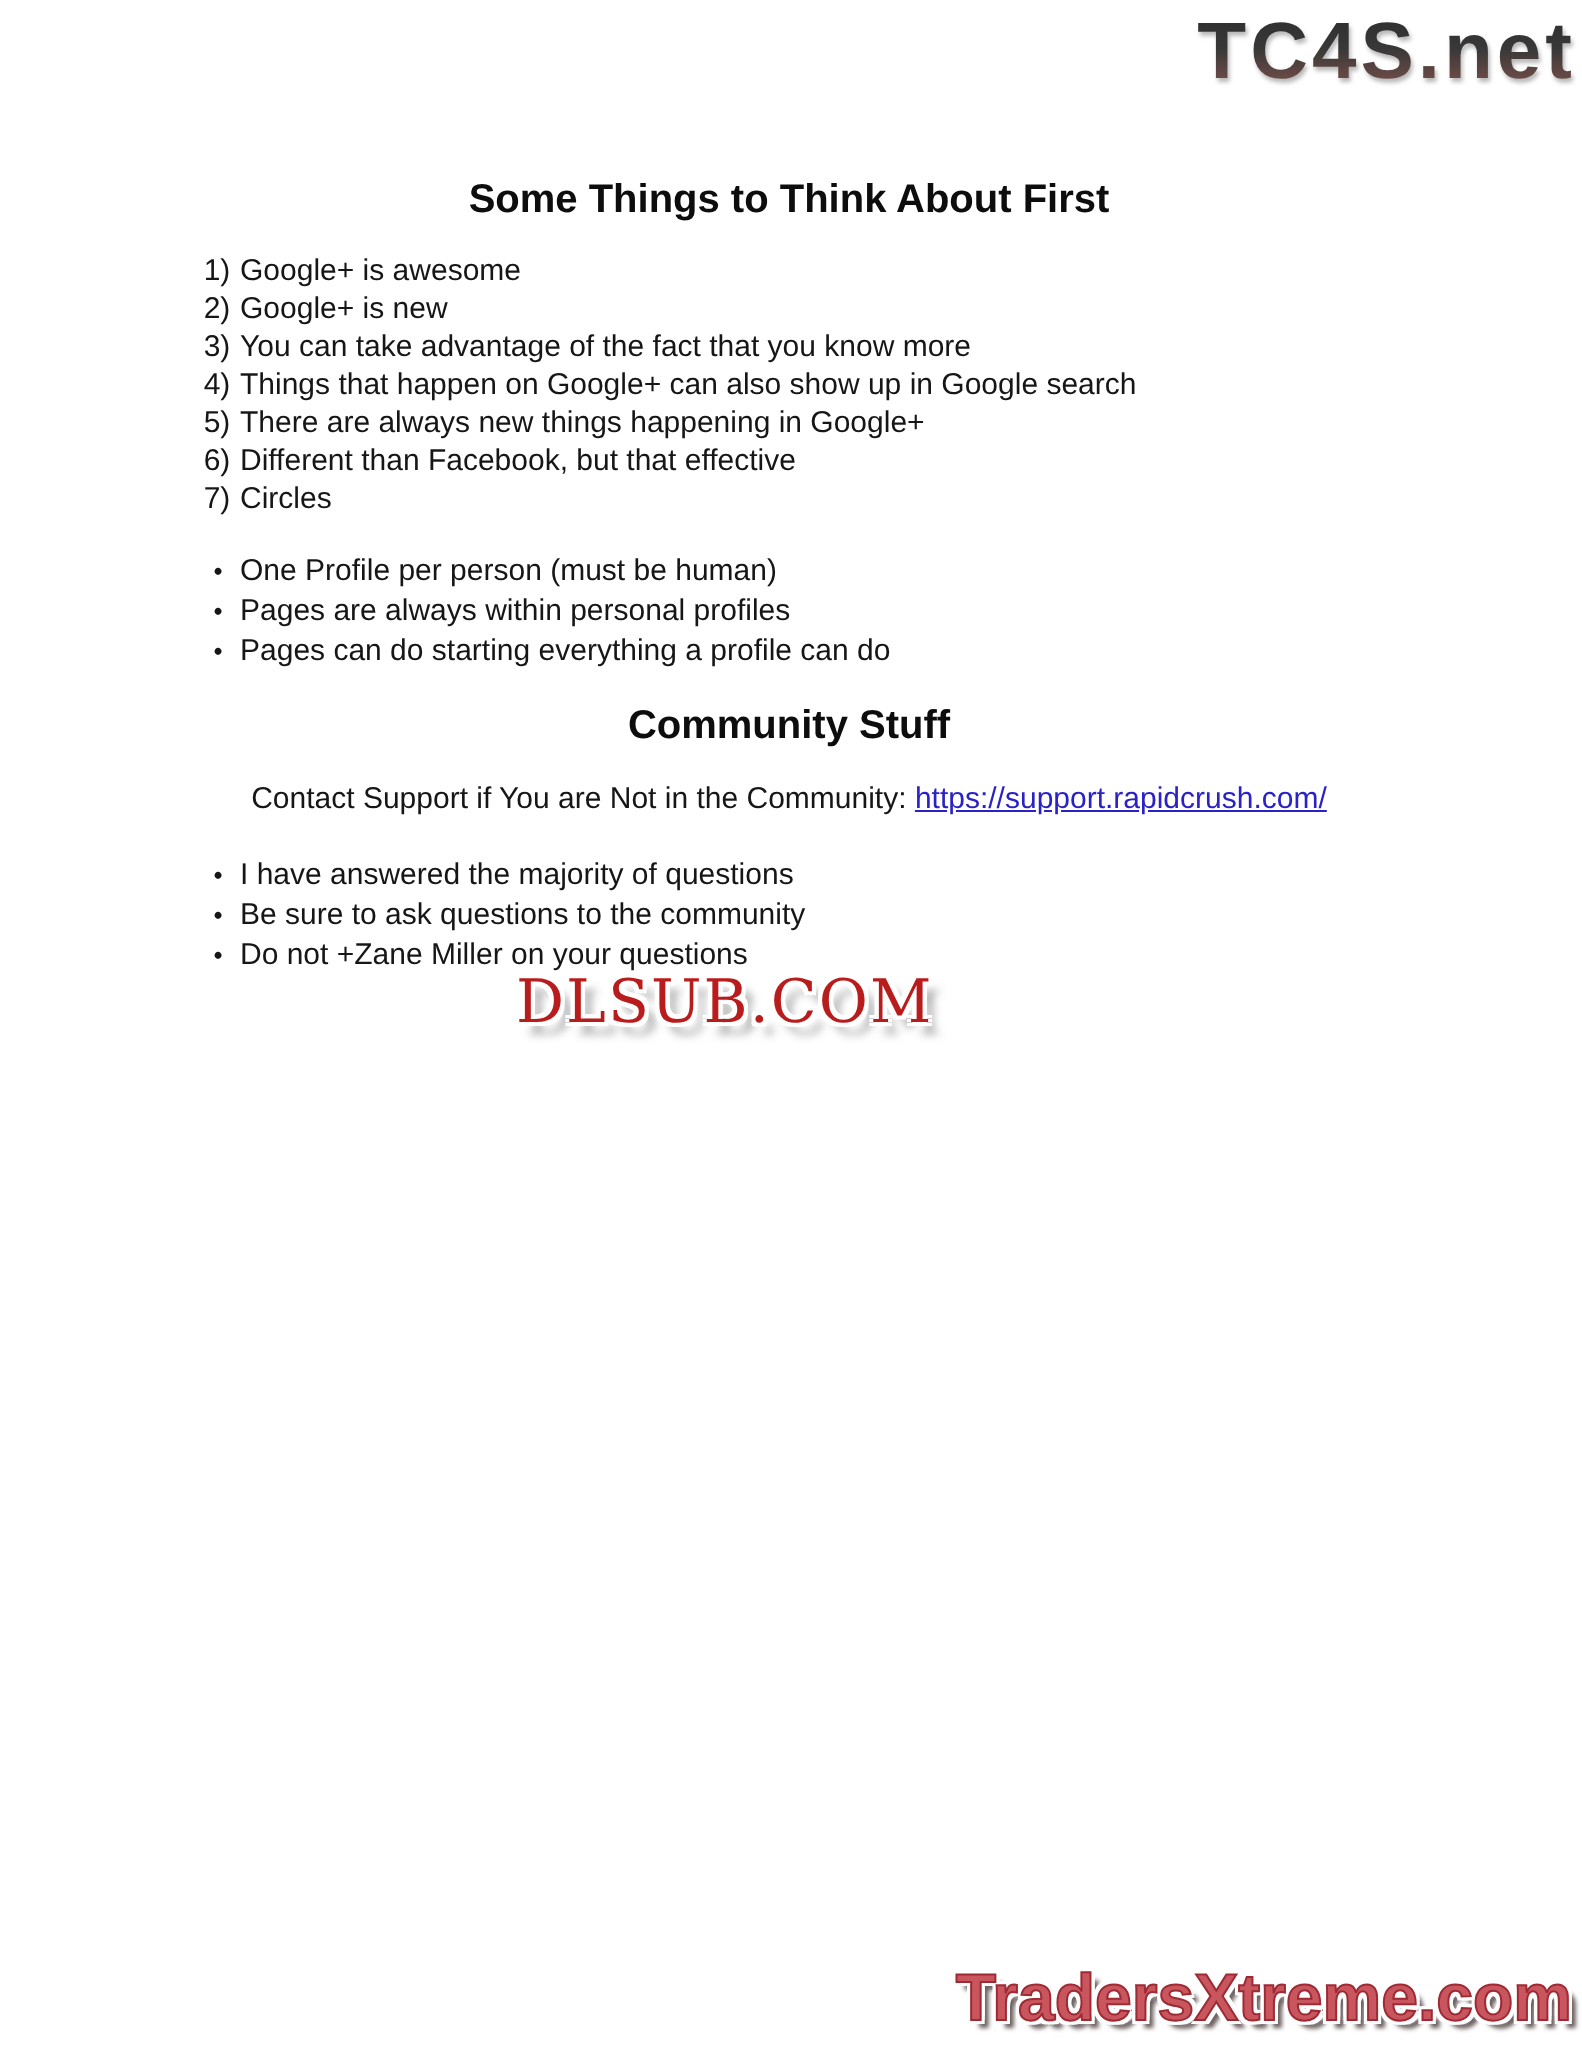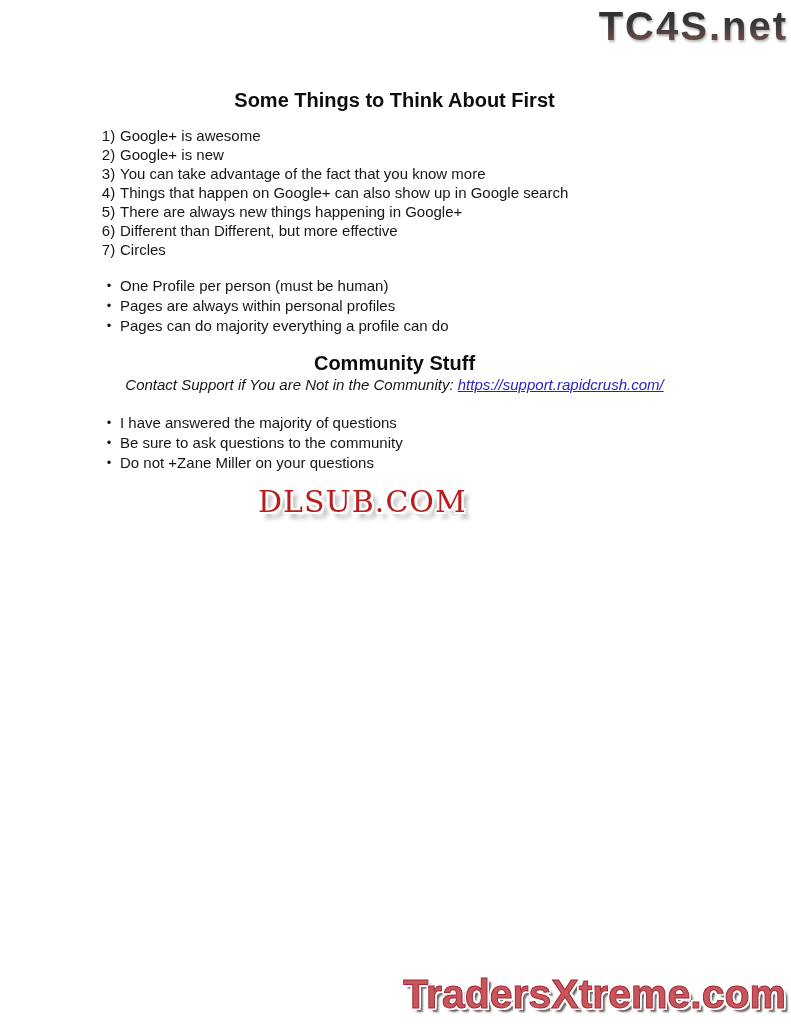--- a/index.html
+++ b/index.html
@@ -29,21 +29,21 @@
     color:#b91c1c;
     text-shadow:
       -2px -2px 0 #ffffff, 2px -2px 0 #ffffff,
       -2px 2px 0 #ffffff, 2px 2px 0 #ffffff,
       0 -2px 0 #ffffff, 0 2px 0 #ffffff,
       -2px 0 0 #ffffff, 2px 0 0 #ffffff,
       5px 6px 4px rgba(110,110,110,0.65);
   }
   .txtreme-logo {
     position:absolute; right:5px; bottom:6px;
-    font-size:41px; font-weight:bold; letter-spacing:0px;
+    font-size:33px; font-weight:bold; letter-spacing:0px;
     color:#c9565e;
     -webkit-text-stroke:1px #9e2a33;
     text-shadow:
       -2px -2px 0 #ffffff, 2px -2px 0 #ffffff,
       -2px 2px 0 #ffffff, 2px 2px 0 #ffffff,
       0 -2px 0 #ffffff, 0 2px 0 #ffffff,
       -2px 0 0 #ffffff, 2px 0 0 #ffffff,
       4px 4px 2px rgba(70,55,55,0.8);
   }
 
@@ -51,21 +51,21 @@
   .content {
     position:absolute; left:72px; top:74px; width:645px;
     font-size:15px; line-height:19px; color:#161616;
   }
   .para { white-space:pre-wrap; }
   .heading { font-size:20px; font-weight:bold; color:#0d0d0d; }
   .h-think   { margin-top:17px; }
   .h-profile { margin-top:28px; }
   .h-community { margin-top:18px; }
   .p-profile { margin-top:16px; }
-  .p-contact { margin-top:2px;font-style:italic; }
+  .p-contact { margin-top:17px; }
 
   .num-list { margin-top:16px; padding-left:25px; }
   .num-item { display:flex; line-height:19px; }
   .num-item .marker { width:23px; flex:none; }
 
   .bullet-list { margin-top:17px; padding-left:26px; }
   .bullet-list.last { margin-top:19px; }
   .bullet-item { display:flex; line-height:20px; }
   .bullet-item .marker { width:22px; flex:none; font-size:13px; }
 
@@ -99,42 +99,42 @@
       <div class="num-item">
         <span class="marker">4)</span>
         <span>Things that happen on Google+ can also show up in Google search</span>
       </div>
       <div class="num-item">
         <span class="marker">5)</span>
         <span>There are always new things happening in Google+</span>
       </div>
       <div class="num-item">
         <span class="marker">6)</span>
-        <span>Different than Different, but more effective</span>
+        <span>Different than Facebook, but that effective</span>
       </div>
       <div class="num-item">
         <span class="marker">7)</span>
         <span>Circles</span>
       </div>
     </div>
 
 
 
     <div class="bullet-list">
       <div class="bullet-item">
         <span class="marker">•</span>
         <span>One Profile per person (must be human)</span>
       </div>
       <div class="bullet-item">
         <span class="marker">•</span>
         <span>Pages are always within personal profiles</span>
       </div>
       <div class="bullet-item">
         <span class="marker">•</span>
-        <span>Pages can do majority everything a profile can do</span>
+        <span>Pages can do starting everything a profile can do</span>
       </div>
     </div>
 
     <div class="heading h-community">Community Stuff</div>
 
     <p class="para p-contact"><span>Contact Support if You are Not in the Community: </span><a class="support-link" href="#">https://support.rapidcrush.com/</a></p>
 
     <div class="bullet-list last">
       <div class="bullet-item">
         <span class="marker">•</span>

